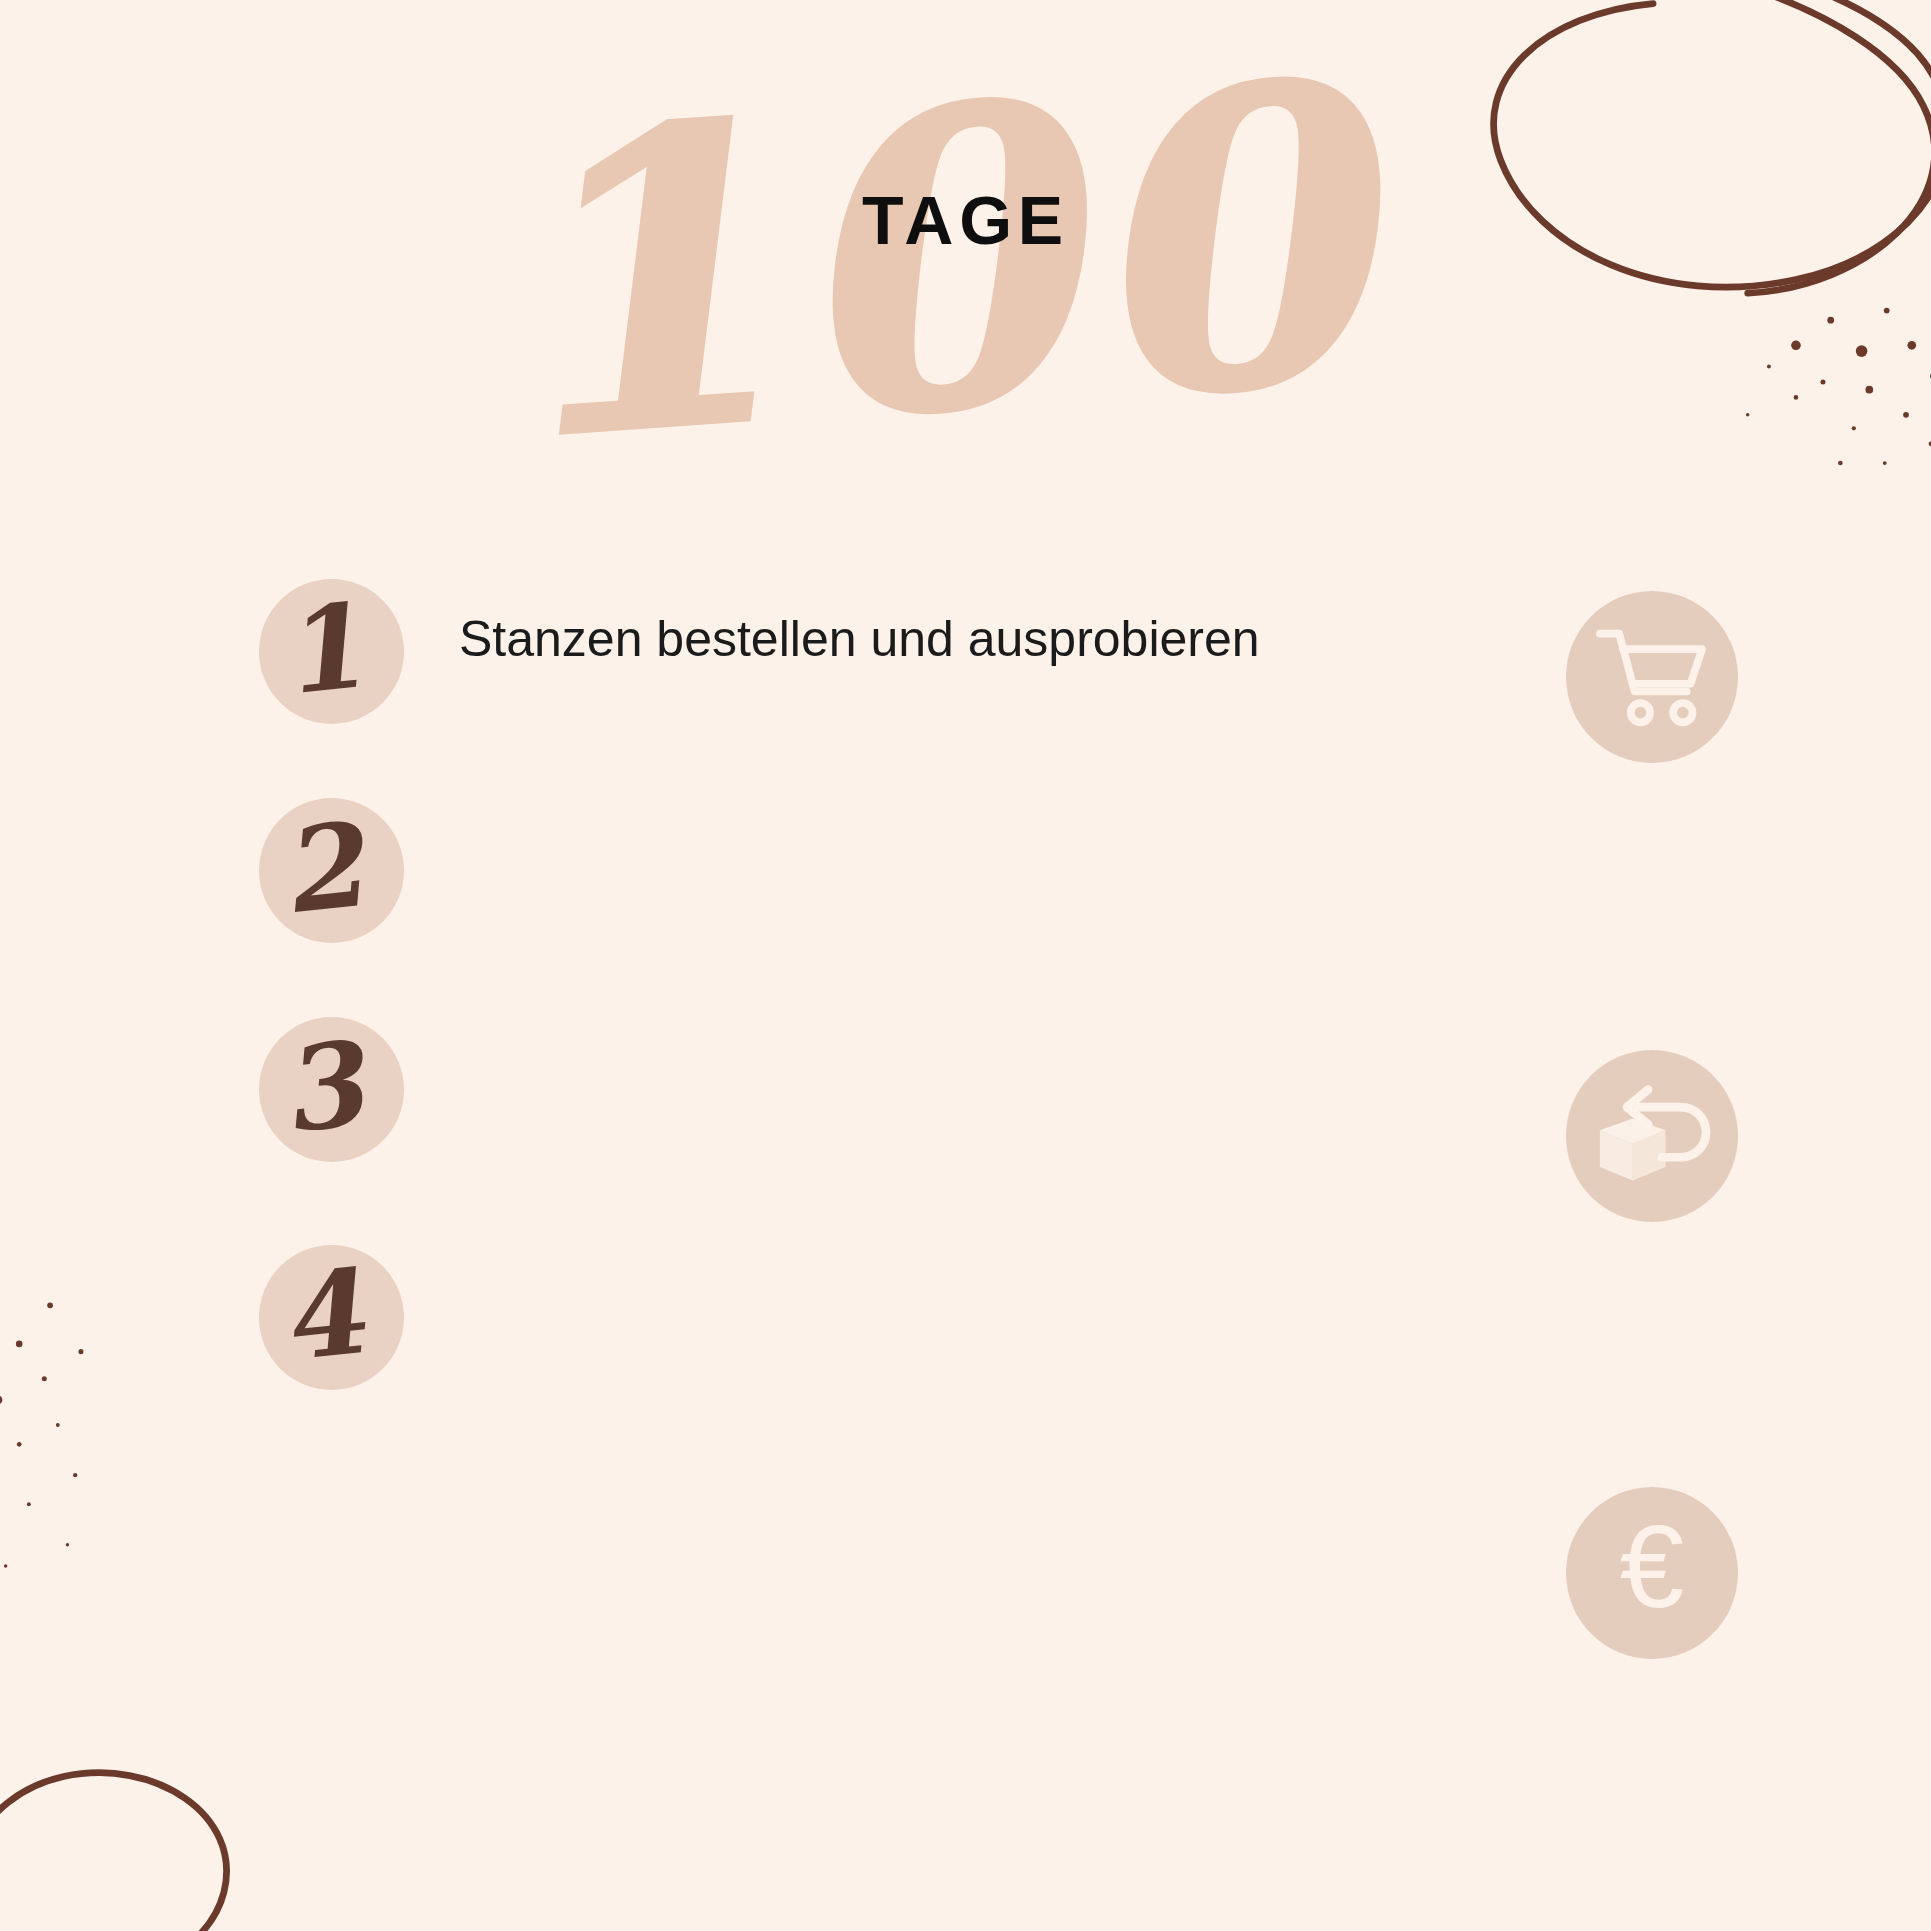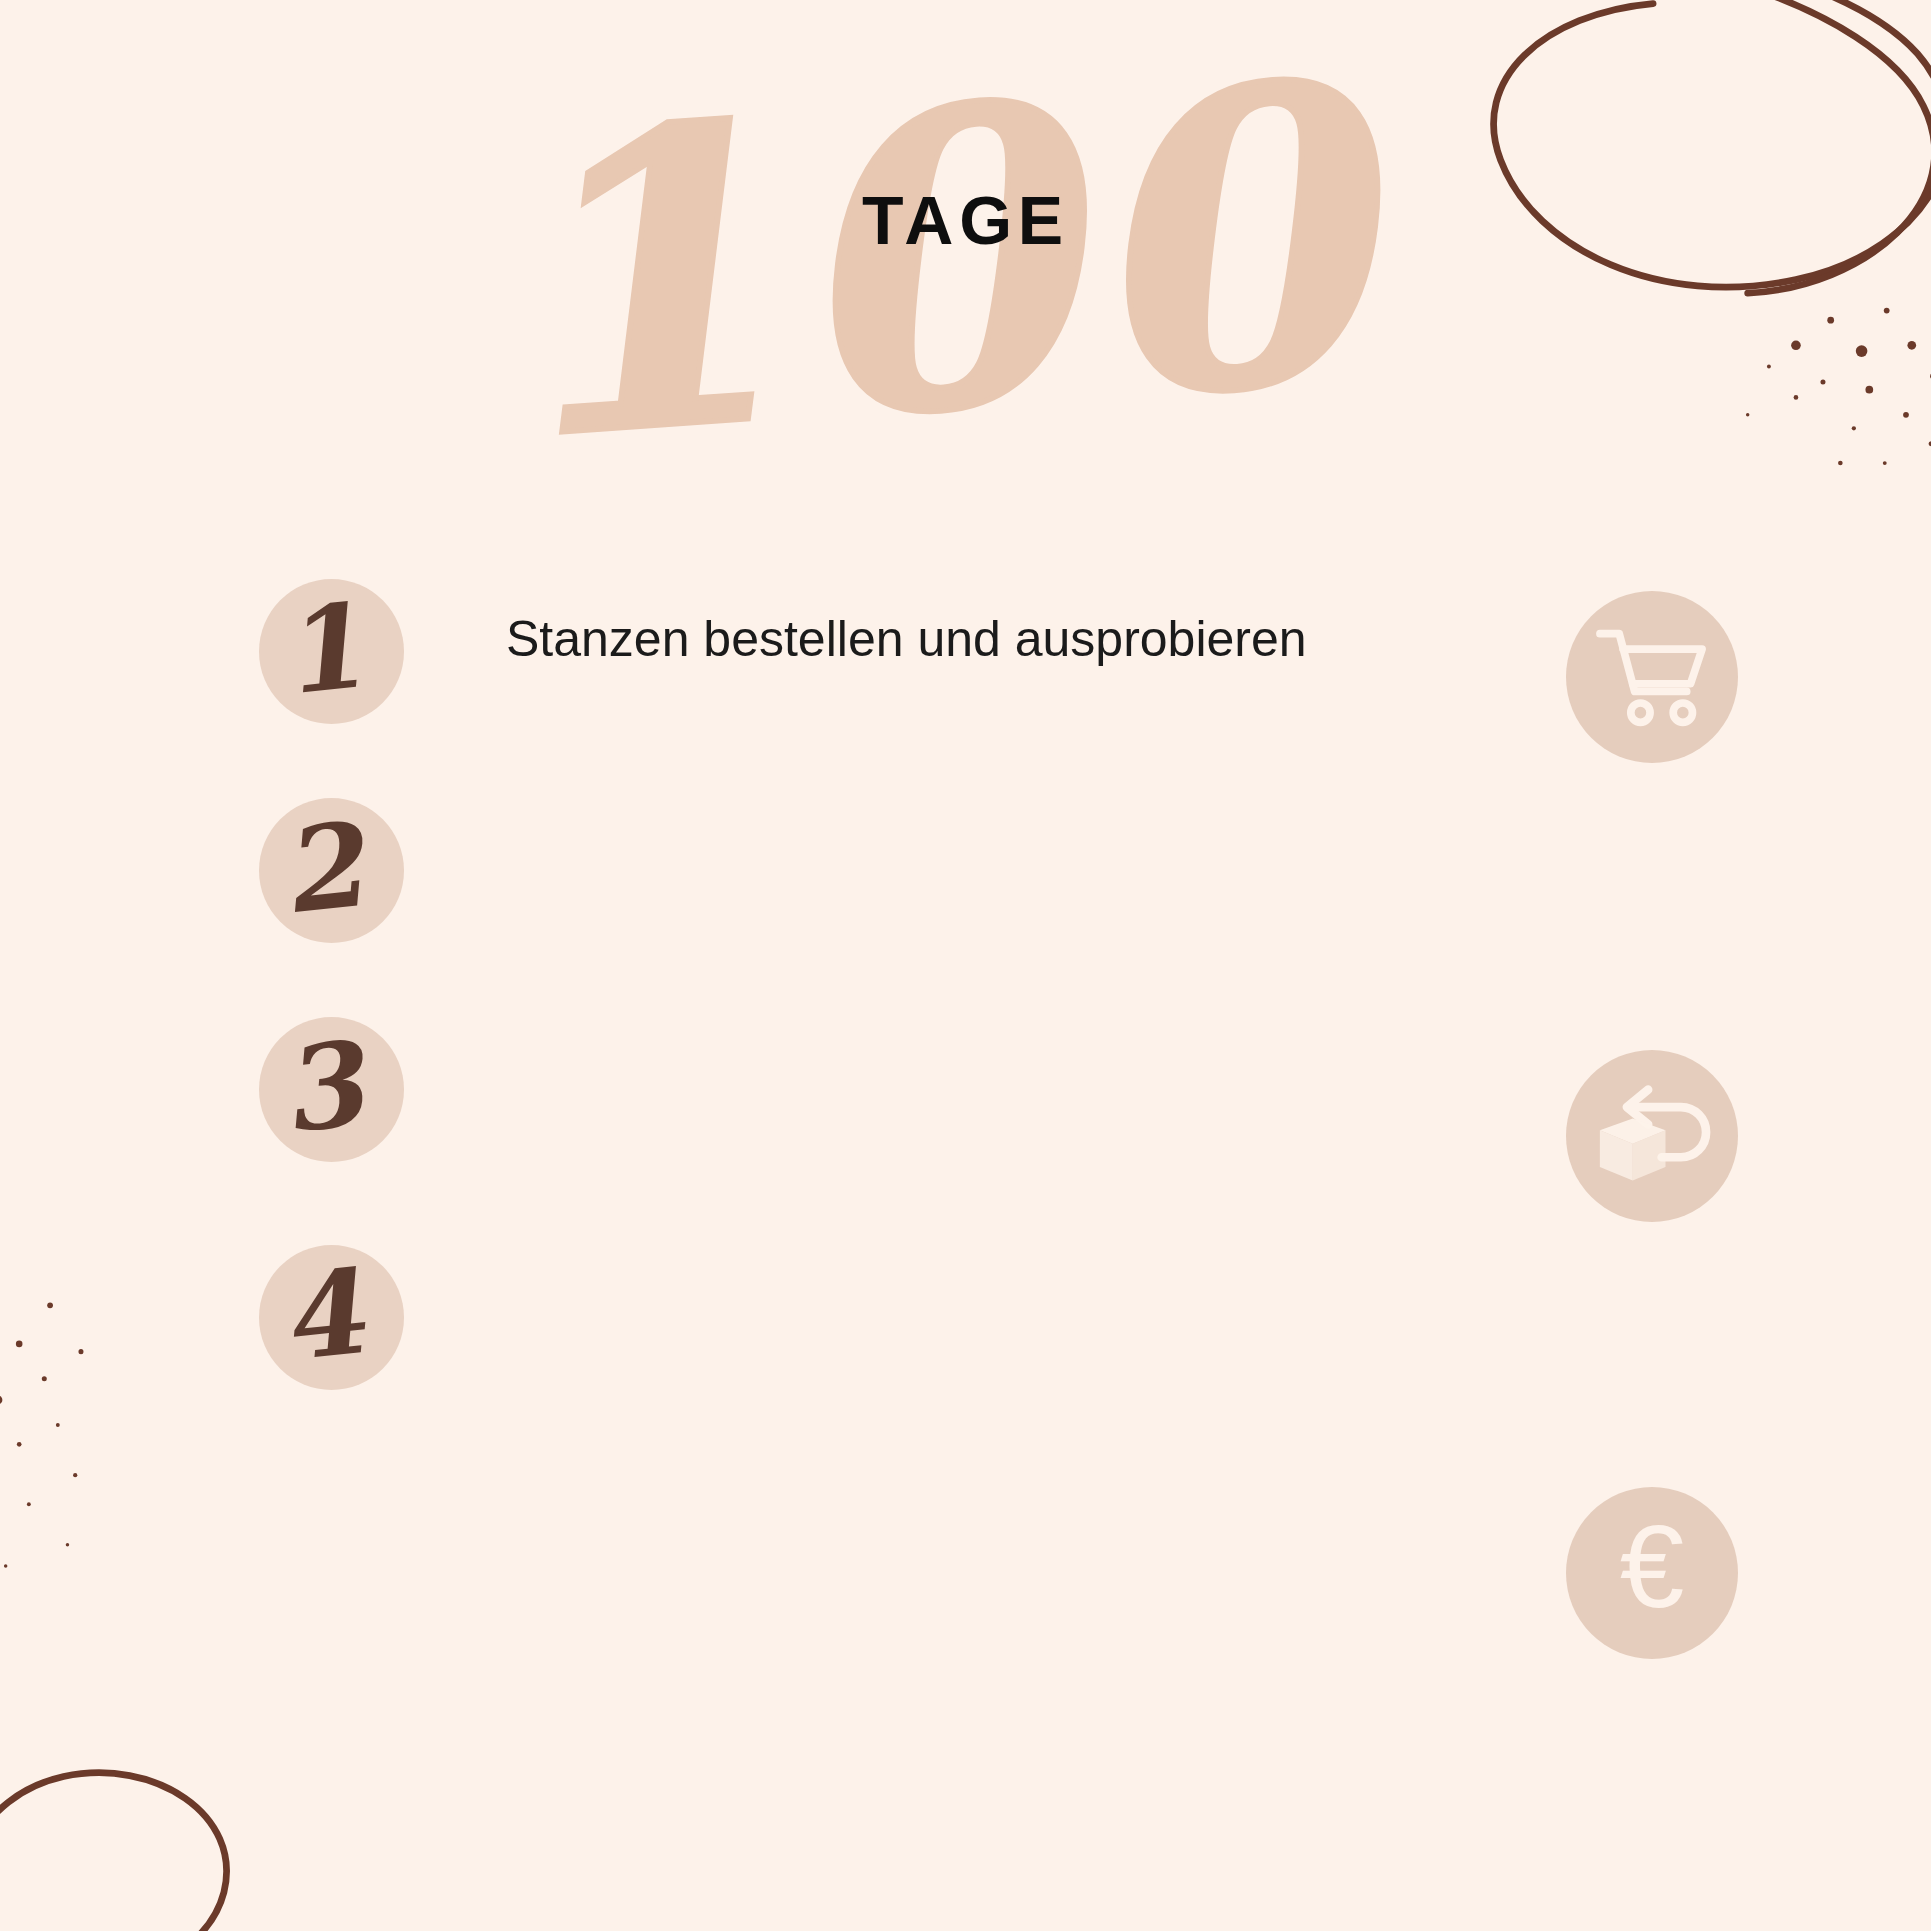--- a/index.html
+++ b/index.html
@@ -99,21 +99,21 @@
     font-style: italic;
     font-weight: 700;
     font-size: 116px;
     color: #5a3a2e;
     line-height: 1;
     transform: translateY(-3.9px) rotate(-6deg);
   }
   .step-text {
     flex: 1 1 auto;
     max-width: 975px;
-    margin-left: 102px;
+    margin-left: 55px;
     font-family: "Liberation Sans", sans-serif;
     font-size: 50px;
     line-height: 1.35;
     color: #1b1b1b;
     text-align: justify;
     padding-top: 27px;
   }
   .step-text.nojustify { text-align: left; }
 
   .step1 .badge { margin-top: 0; }

